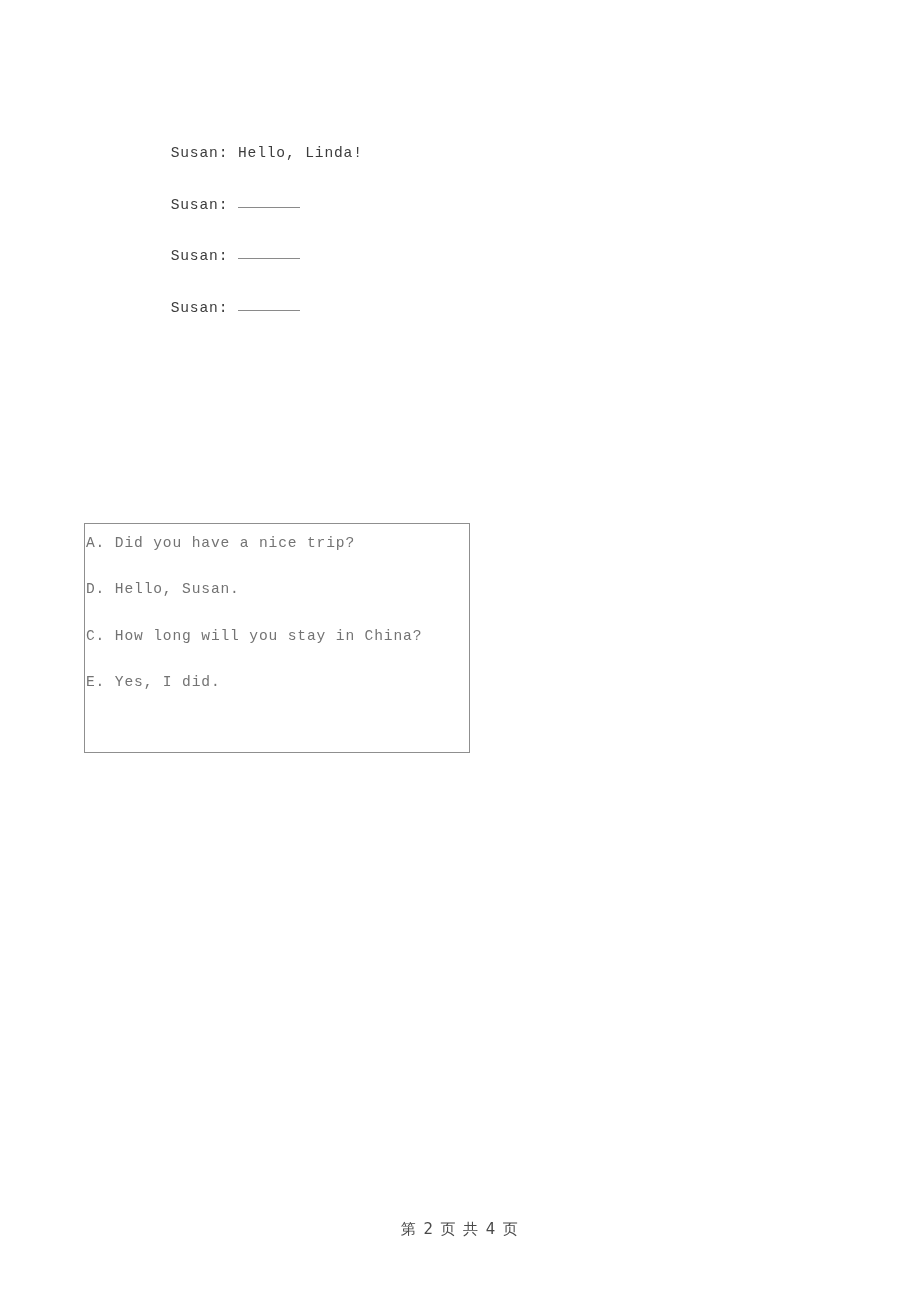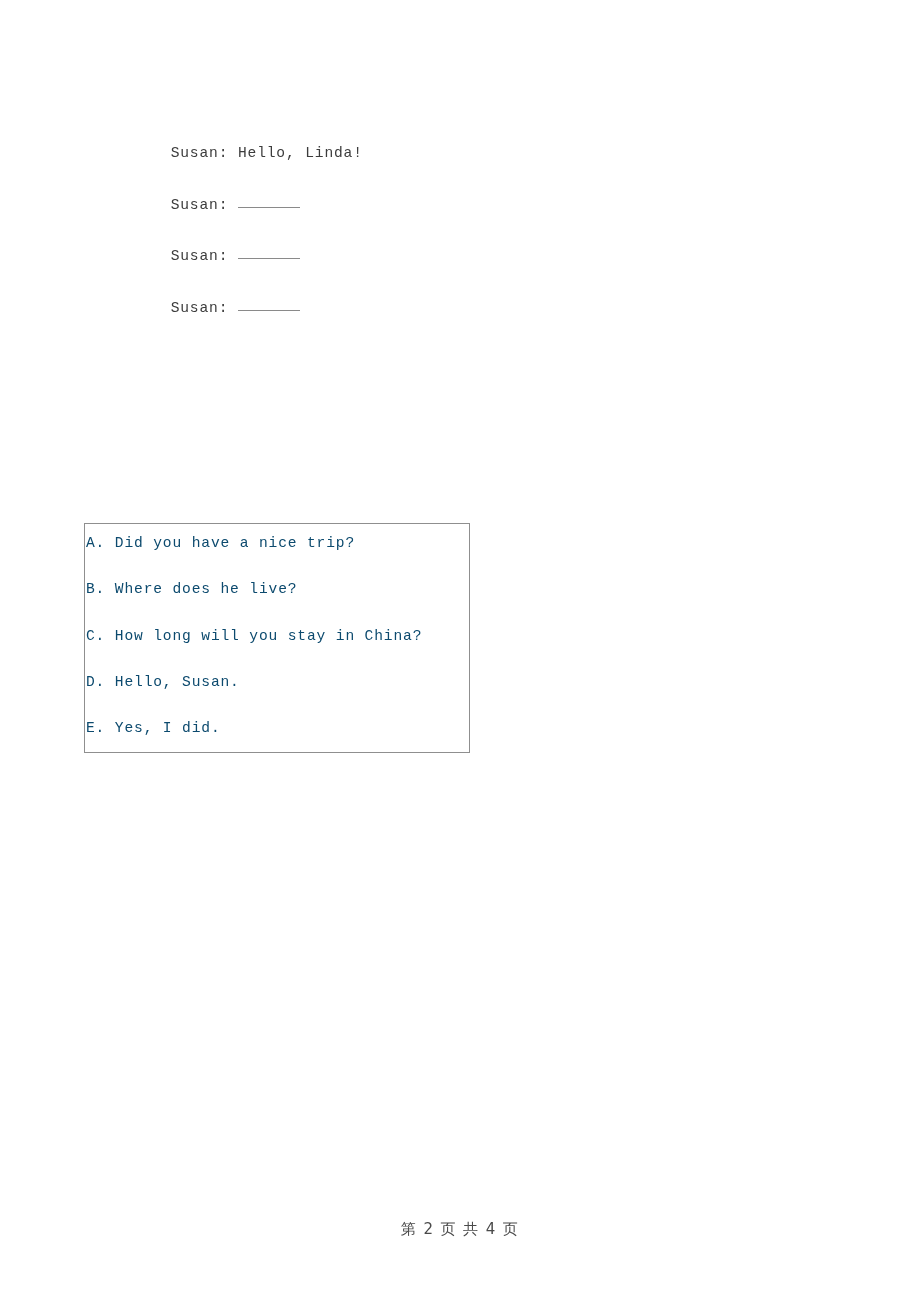--- a/index.html
+++ b/index.html
@@ -70,21 +70,21 @@
     left: 0px;
     top: 8px;
     width: 100%;
   }
   .opt-line {
     height: 46.3px;
     line-height: 22px;
     font-size: 14.6px;
     letter-spacing: 0.85px;
     white-space: pre;
-    color: #0c4a6e;
+    color: #737373;
     padding-left: 1px;
   }
 
   
   .footer {
     position: absolute;
     left: 0;
     top: 1188px;
     width: 920px;
     text-align: center;
@@ -121,22 +121,21 @@
     <div class="dlg-line">
       <span class="speaker">Susan:</span><span>&nbsp;</span><span class="blank w-short"></span>
     </div>
 
 
   </div>
 
   <div class="options-box">
     <div class="opt-list">
       <div class="opt-line">A. Did you have a nice trip?</div>
-      <div class="opt-line">B. Where does he live?</div>
+      <div class="opt-line">D. Hello, Susan.</div>
       <div class="opt-line">C. How long will you stay in China?</div>
-      <div class="opt-line">D. Hello, Susan.</div>
       <div class="opt-line">E. Yes, I did.</div>
     </div>
   </div>
 
   <div class="footer">第 2 页 共 4 页</div>
 
 </div>
 
 </body></html>

